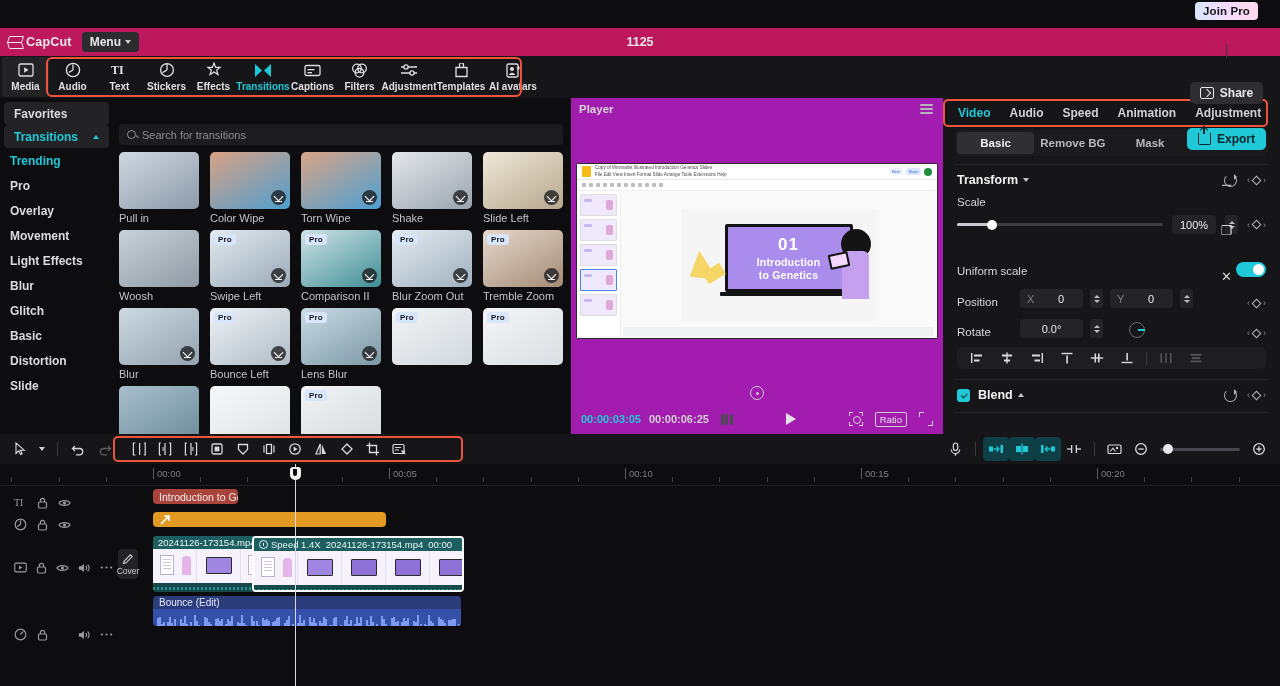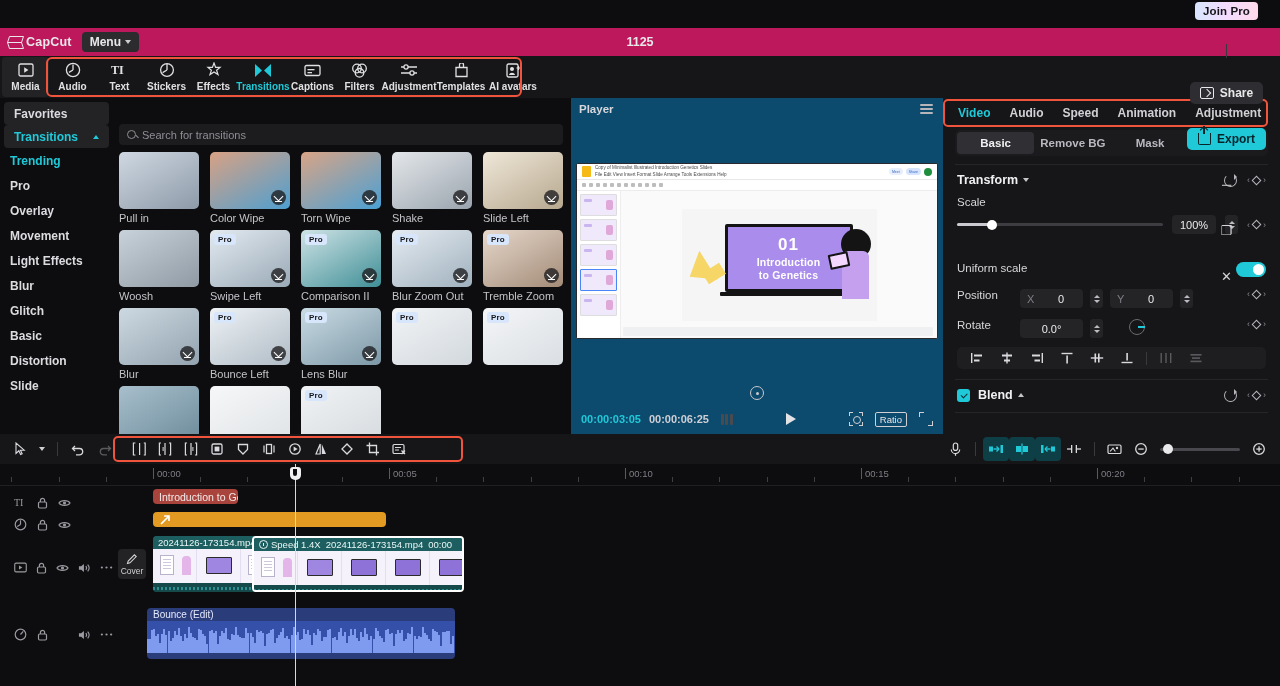--- a/index.html
+++ b/index.html
@@ -159,21 +159,21 @@
   }
   .dl-badge:after {
     content:''; width:6px;height:6px;border-left:1.4px solid #fff;border-bottom:1.4px solid #fff;
     transform: rotate(-45deg); margin-top:-2px;
   }
   .dl-badge:before {
     content:''; position:absolute; bottom:3px; left:4px; right:4px; height:1.4px; background:#fff;
   }
 
   
-  .player { width: 372px; background: #0c4a6e; display: flex; flex-direction: column; }
+  .player { width: 372px; background: #a21caf; display: flex; flex-direction: column; }
   .player-head {
     height: 22px; display: flex; align-items: center; justify-content: space-between;
     padding: 0 10px 0 8px; font-size: 11.5px; font-weight: 700; color: #d8d8dc;
   }
   .burger { width: 13px; }
   .burger i { display: block; height: 1.6px; background: #b5b5ba; margin: 2.3px 0; border-radius: 1px; }
   .player-stage { flex: 1; display: flex; align-items: center; justify-content: center; padding: 4px 0; }
   .preview {
     width: 362px; height: 176px; background: #f3f3f3; border: 1px solid #2a2a2e;
     position: relative; overflow: hidden; border-radius: 2px;
@@ -272,21 +272,21 @@
   .sect-head {
     display: flex; align-items: center; padding: 8px 14px 0 14px; gap: 5px;
   }
   .sect-title { font-size: 12.5px; font-weight: 700; color: #f0f0f3; }
   .sect-tools { margin-left: auto; display: flex; align-items: center; gap: 10px; }
   .reset-ico { width: 13px; height: 13px; border: 1.5px solid #b7b7bd; border-radius: 50%; border-top-color: transparent; cursor: pointer; position:relative; }
   .reset-ico:after{content:'';position:absolute;right:-1px;top:-1px;width:0;height:0;border-left:3px solid #b7b7bd;border-top:3px solid transparent;border-bottom:3px solid transparent;}
   .kf { display: flex; align-items: center; gap: 3px; color: #8a8a90; font-size: 9px; cursor: pointer; }
   .kf .dia { width: 7px; height: 7px; border: 1.4px solid #b7b7bd; transform: rotate(45deg); }
   .caret-sm { width:0;height:0;border-left:3.2px solid transparent;border-right:3.2px solid transparent;border-bottom:4px solid #c5c5ca; }
-  .row { display: flex; align-items: flex-start; padding: 0 14px; }
+  .row { display: flex; align-items: flex-end; padding: 0 14px; }
   .row-lbl { font-size: 11.5px; color: #d6d6da; }
   .slider-row { padding: 7px 14px 0 14px; display: flex; align-items: center; gap: 9px; }
   .slider {
     flex: 1; height: 3px; background: #3d3d42; border-radius: 2px; position: relative; cursor: pointer;
   }
   .slider .fill { position: absolute; left: 0; top: 0; bottom: 0; width: 17%; background: #c9c9cf; border-radius: 2px; }
   .slider .knob { position: absolute; left: 17%; top: -3.5px; width: 10px; height: 10px; background: #fff; border-radius: 50%; margin-left: -5px; }
   .numbox {
     background: #242427; border-radius: 4px; height: 19px; min-width: 44px;
     display: flex; align-items: center; justify-content: center;
@@ -366,21 +366,21 @@
   .speed-tag { display:flex; align-items:center; gap:3px; }
   .clock-ico { width:9px;height:9px;border:1.3px solid #dff3f3;border-radius:50%;position:relative;flex:none; }
   .clock-ico:after{content:'';position:absolute;left:3px;top:1.5px;width:1.1px;height:3.5px;background:#dff3f3;}
   .playhead { position: absolute; top: 0; bottom: 0; width: 1px; background: #d8d8dc; z-index: 20; pointer-events:none; }
   .ph-knob {
     position: absolute; top: 3px; left: -5px; width: 11px; height: 13px;
     background: #f0f0f3; border-radius: 3px 3px 5px 5px;
   }
   .ph-knob:after{content:'';position:absolute;left:3.2px;top:2px;width:4px;height:7px;background:#0d0d0f;border-radius:0 0 2px 2px;}
   .cover-btn {
-    position: absolute; left: 118px; width: 28px; height: 30px; background: #232326;
+    position: absolute; left: 118px; width: 20px; height: 30px; background: #232326;
     border-radius: 4px; display: flex; flex-direction: column; align-items: center;
     justify-content: center; gap: 1px; font-size: 8.5px; color: #d2d2d7; cursor: pointer;
   }
   svg { display: block; }
 </style>
 </head>
 <body>
 
 <div class="titlebar">
   <div class="tb-left">
@@ -1295,21 +1295,21 @@
           </svg>
       </span>
       <span class="thi">
         <svg width="14" height="5" viewBox="0 0 14 5">
             <circle cx="2" cy="2.5" r="1.2" fill="#9a9aa1"></circle>
             <circle cx="7" cy="2.5" r="1.2" fill="#9a9aa1"></circle>
             <circle cx="12" cy="2.5" r="1.2" fill="#9a9aa1"></circle>
           </svg>
       </span>
     </div>
-    <div class="clip clip-audio" style="left:147px; top:110px; width:308px; height:51px;margin-top:12px;">
+    <div class="clip clip-audio" style="left:153px; top:110px; width:308px; height:30px;">
       <div class="ca-head">
         <span>Bounce (Edit)</span>
       </div>
       <div class="ca-wave" id="wave-root">
           <i style="left: 0px; height: 14px;"></i>
           <i style="left: 2.05px; height: 14.1819px;"></i>
           <i style="left: 4.1px; height: 22.8132px;"></i>
           <i style="left: 6.15px; height: 24.4748px;"></i>
           <i style="left: 8.2px; height: 16.9633px;"></i>
           <i style="left: 10.25px; height: 18.5545px;"></i>

